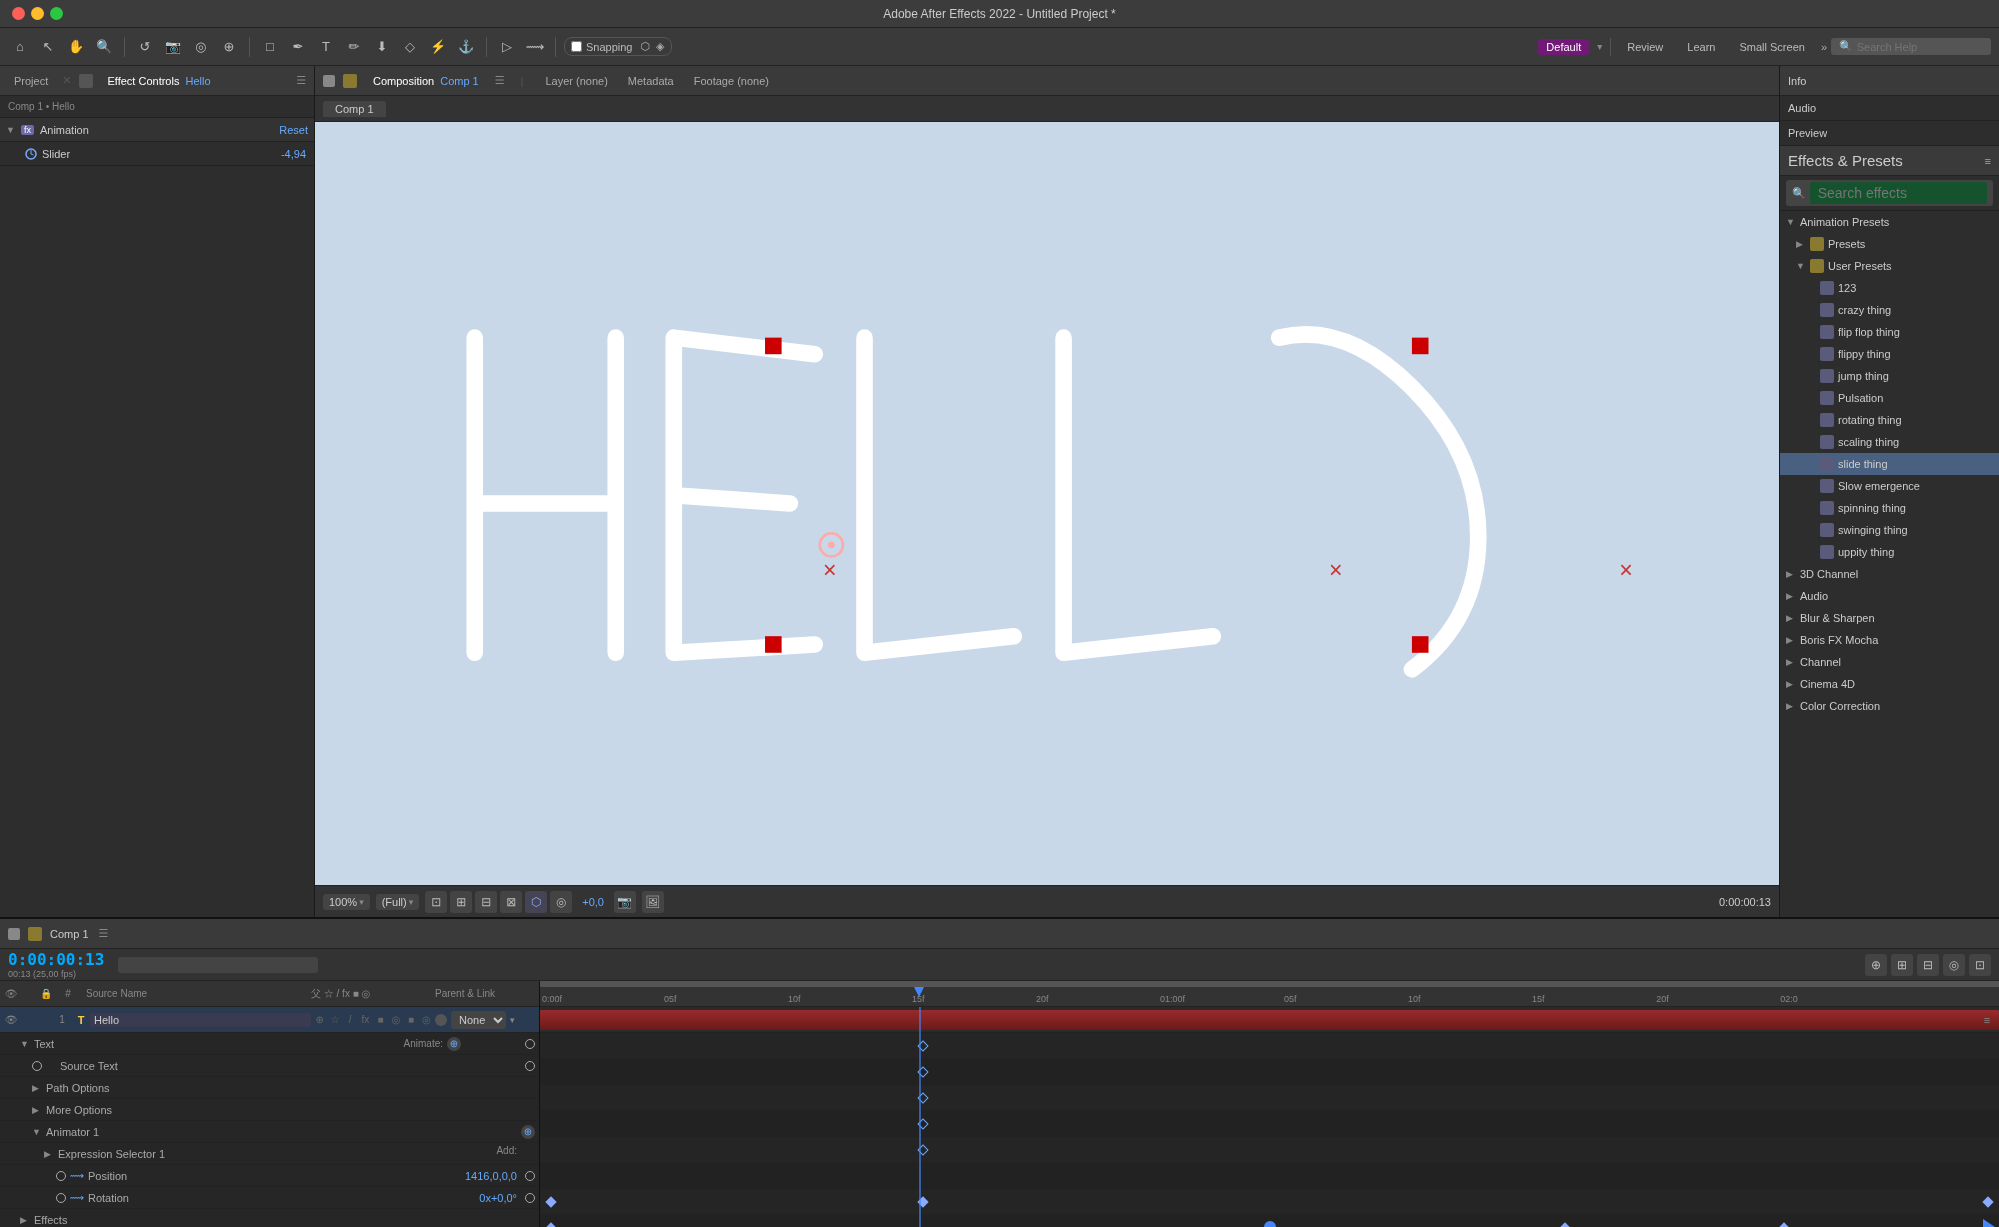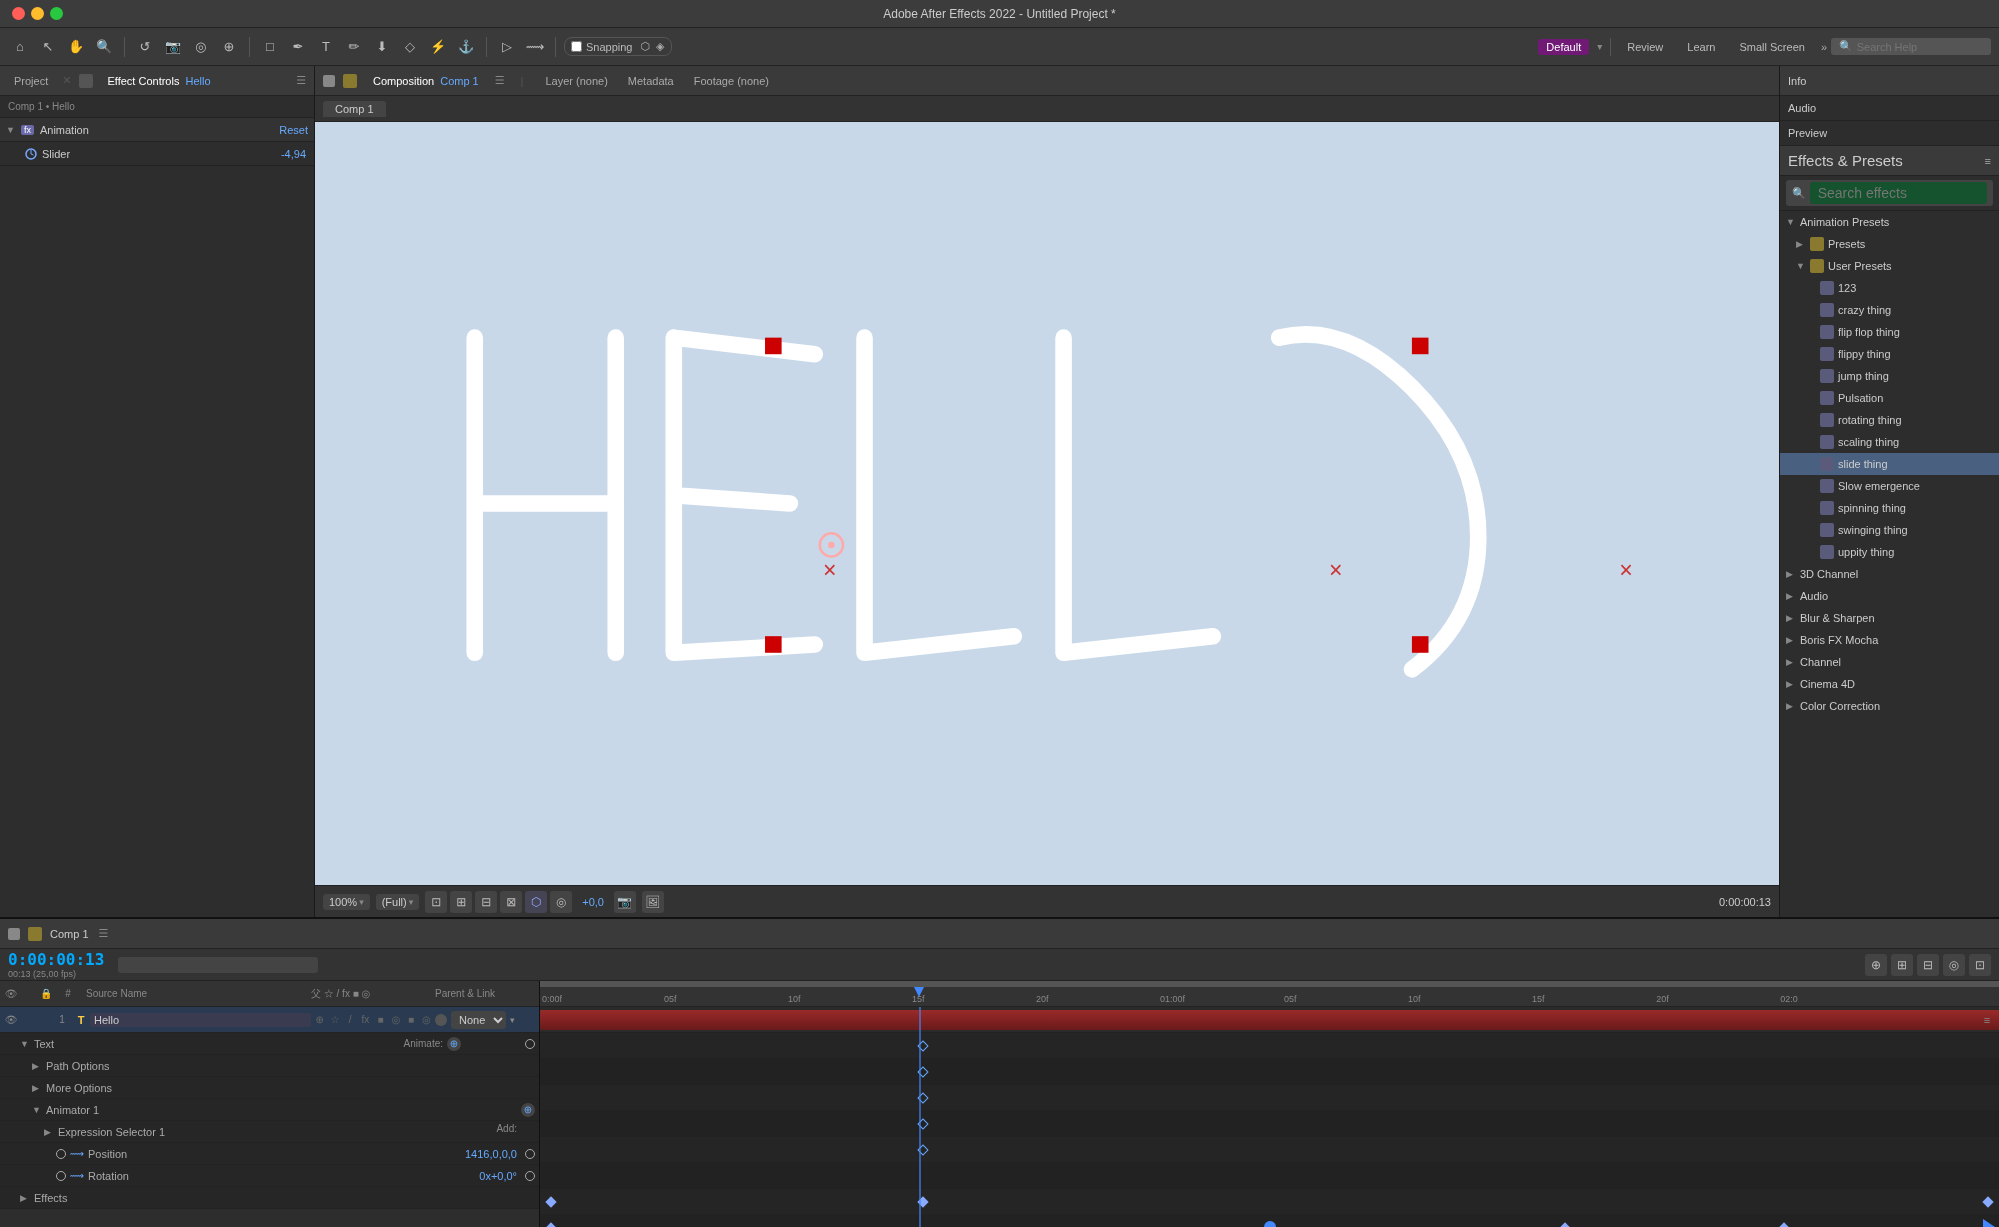--- a/index.html
+++ b/index.html
@@ -973,20 +973,26 @@
       </div>
 
       <div class="layer-property-row">
         <span class="tree-arrow">▼</span>
         <span class="prop-label">Text</span>
         <span style="font-size:10px;color:#888;">Animate:</span>
         <div class="prop-add-btn">⊕</div>
         <div class="icon-circle icon-circle-small" style="margin-left:60px;"></div>
       </div>
 
+      <div class="layer-property-row indent2">
+        <div class="icon-circle icon-circle-small"></div>
+        <span class="tree-arrow"> </span>
+        <span class="prop-label">Source Text</span>
+        <div class="icon-circle icon-circle-small" style="margin-left:auto;"></div>
+      </div>
 
       <div class="layer-property-row indent2">
         <span class="tree-arrow">▶</span>
         <span class="prop-label">Path Options</span>
       </div>
 
       <div class="layer-property-row indent2">
         <span class="tree-arrow">▶</span>
         <span class="prop-label">More Options</span>
       </div>

